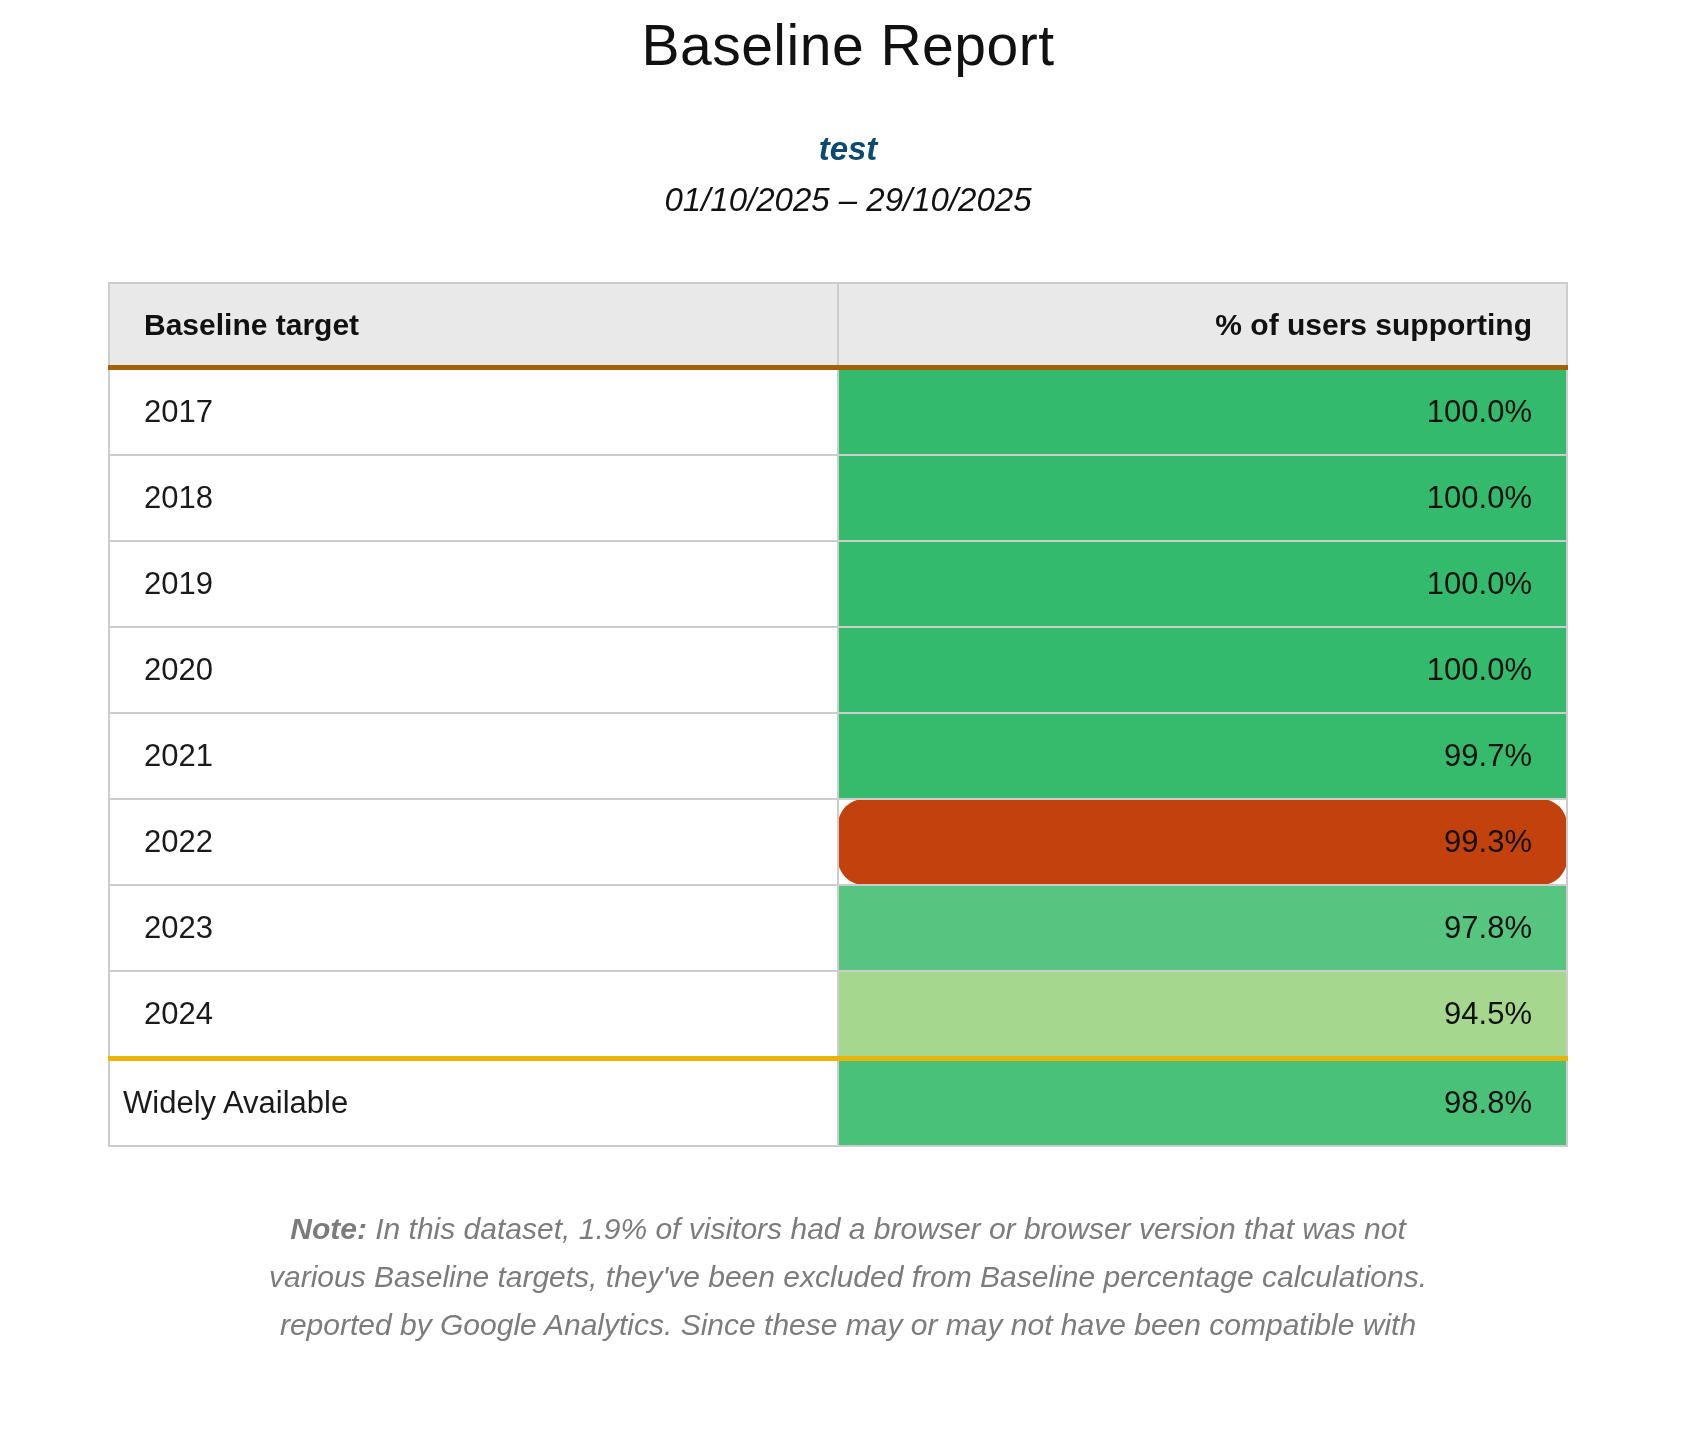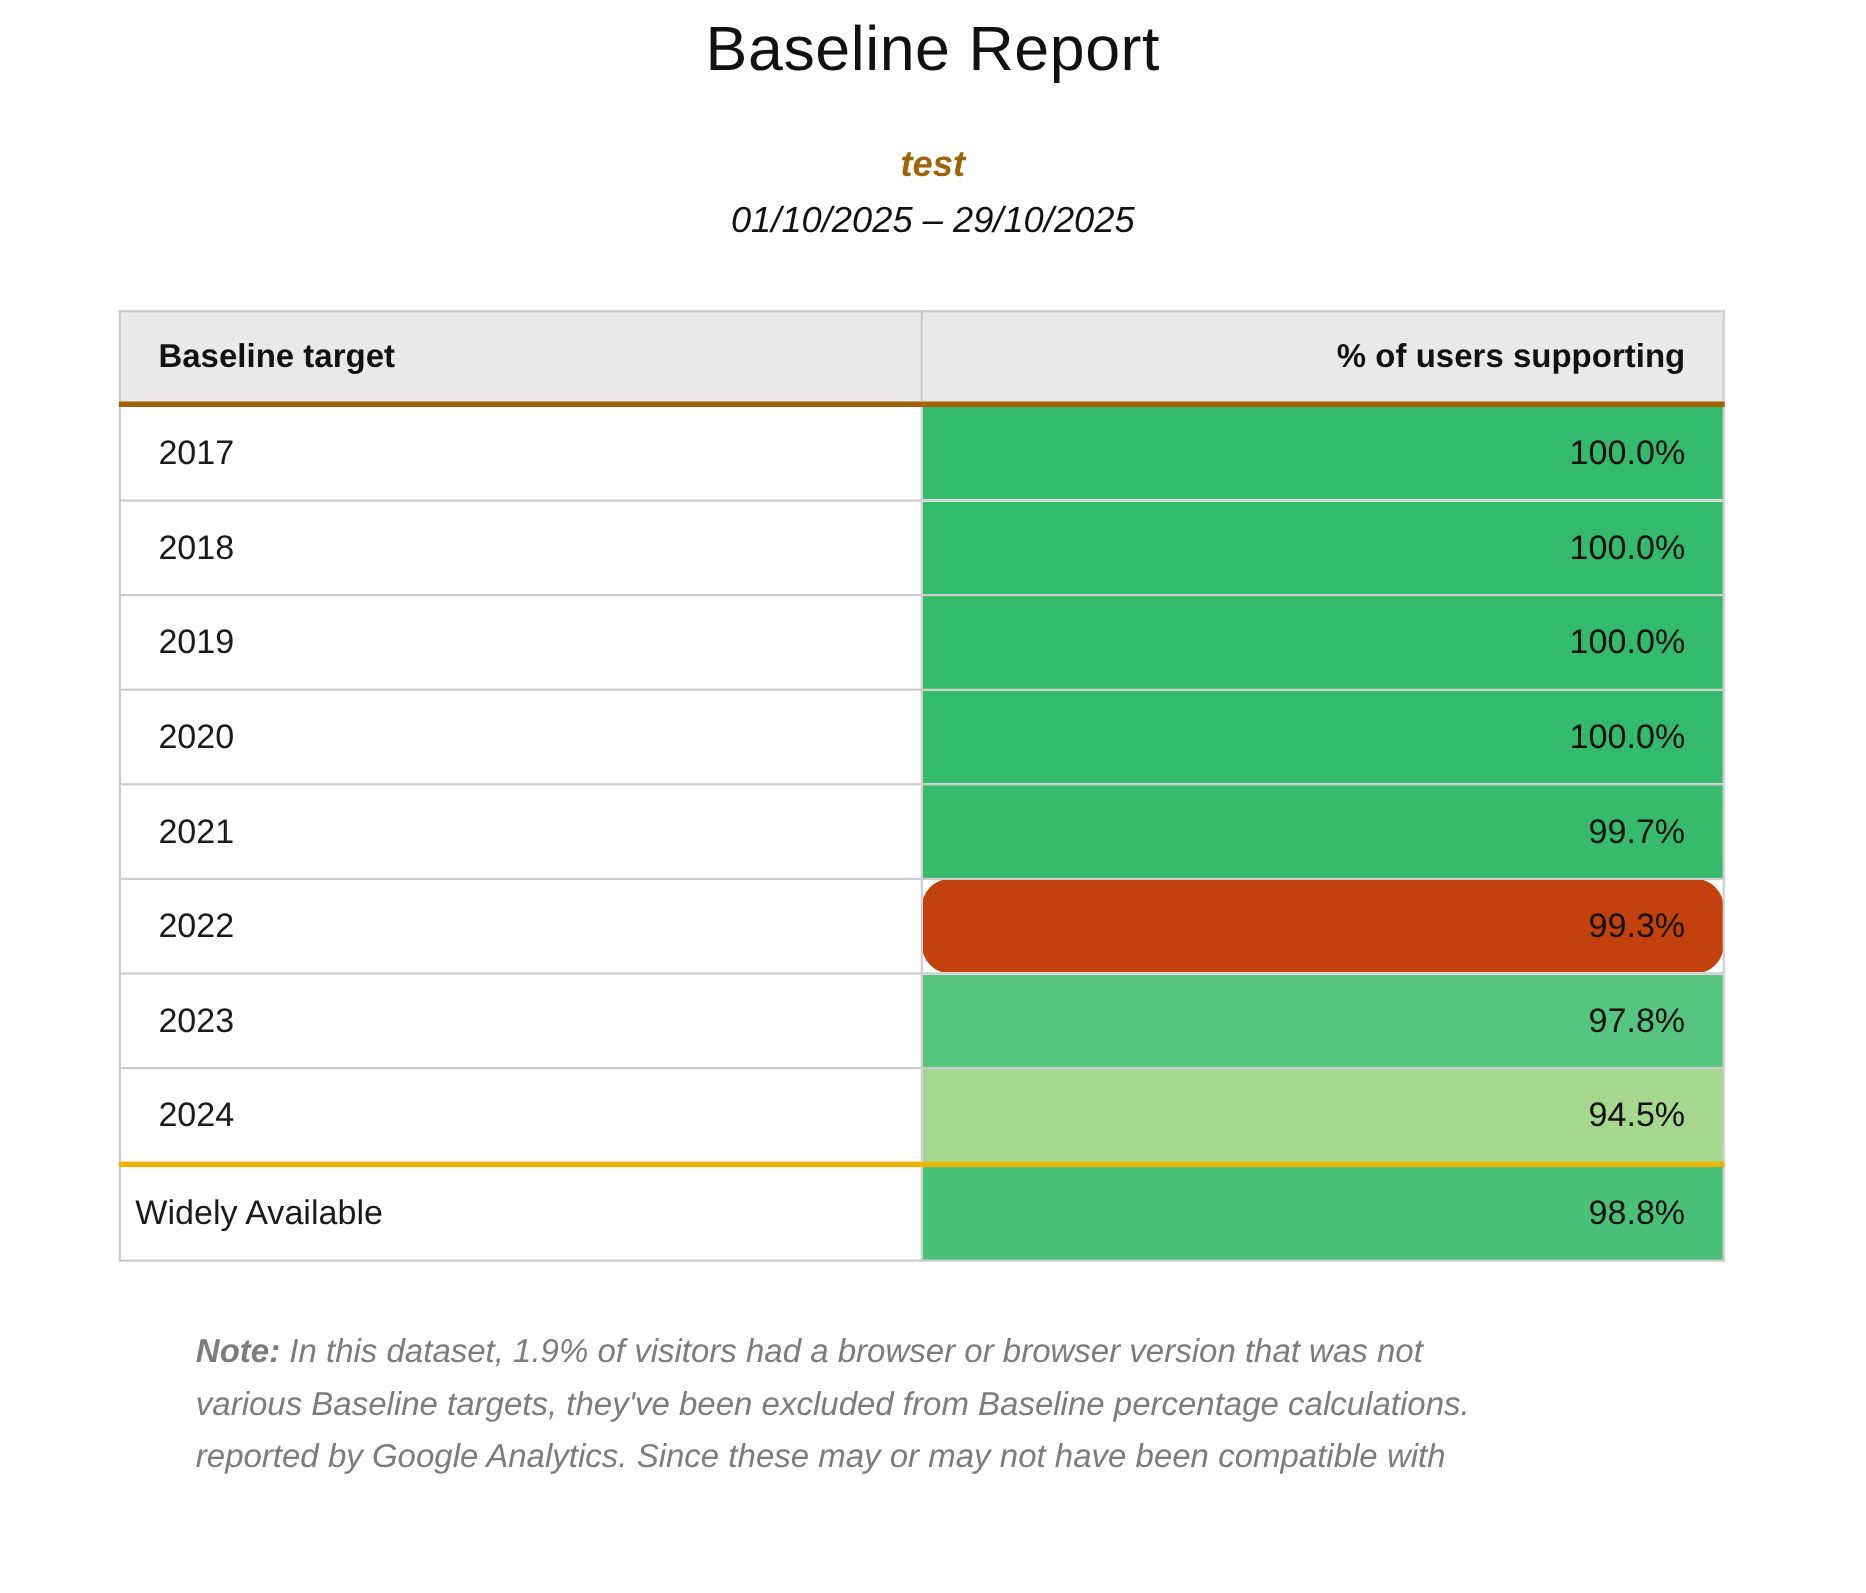--- a/index.html
+++ b/index.html
@@ -25,21 +25,21 @@
     color: #111111;
     letter-spacing: 0.5px;
   }
   .subtitle {
     margin: 0;
     margin-top: 52px;
     text-align: center;
     font-size: 33px;
     font-weight: 700;
     font-style: italic;
-    color: #a16207;
+    color: #0c4a6e;
   }
   .date-range {
     margin: 0;
     margin-top: 13px;
     text-align: center;
     font-size: 33px;
     font-weight: 400;
     font-style: italic;
     color: #111111;
   }
@@ -77,21 +77,21 @@
     text-align: right;
     color: #111111;
   }
   .report-table tr.separator-above td {
     border-top: 5px solid #eab308;
     padding-left: 13px;
   }
   .note {
     margin: 58px auto 0 auto;
     width: 1340px;
-    text-align: left;
+    text-align: center;
     font-style: italic;
     font-size: 30px;
     line-height: 48px;
     color: #7c7c7c;
   }
   .note .line { display: block; }
   .note b { font-weight: 700; font-style: italic; }
 </style>
 </head>
 <body>

